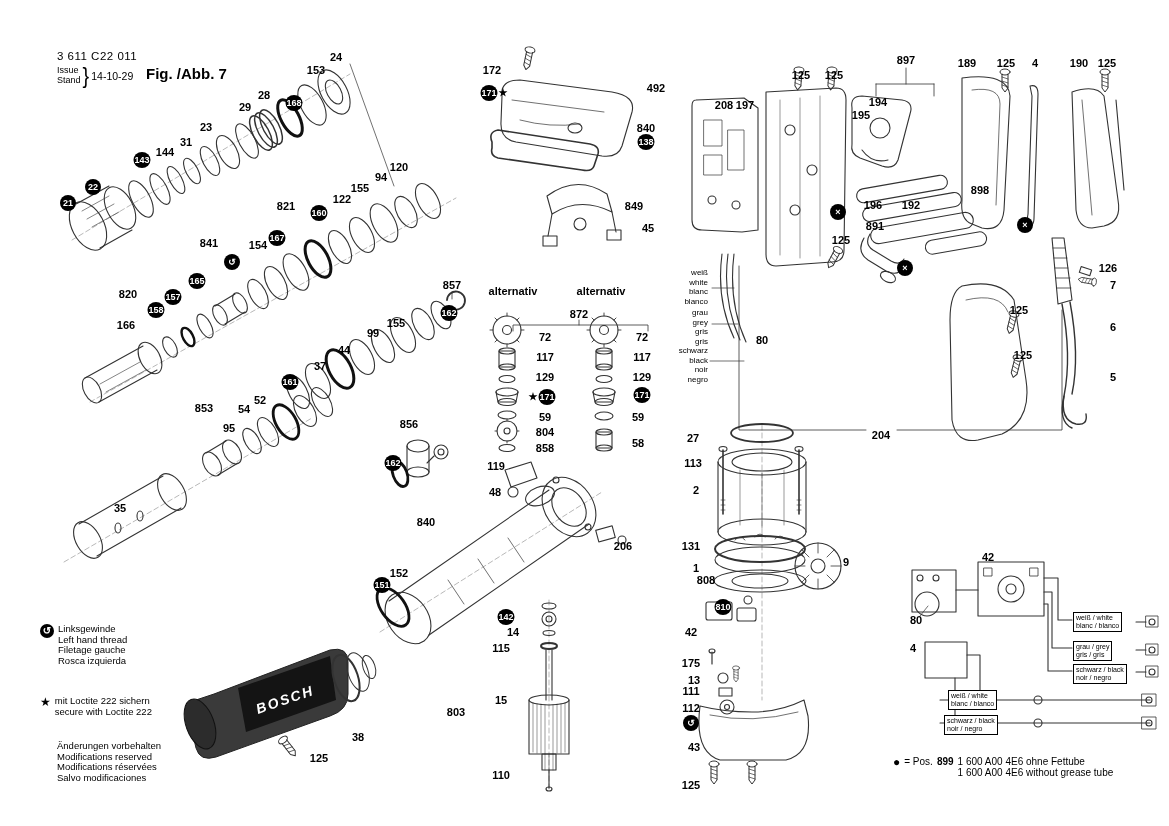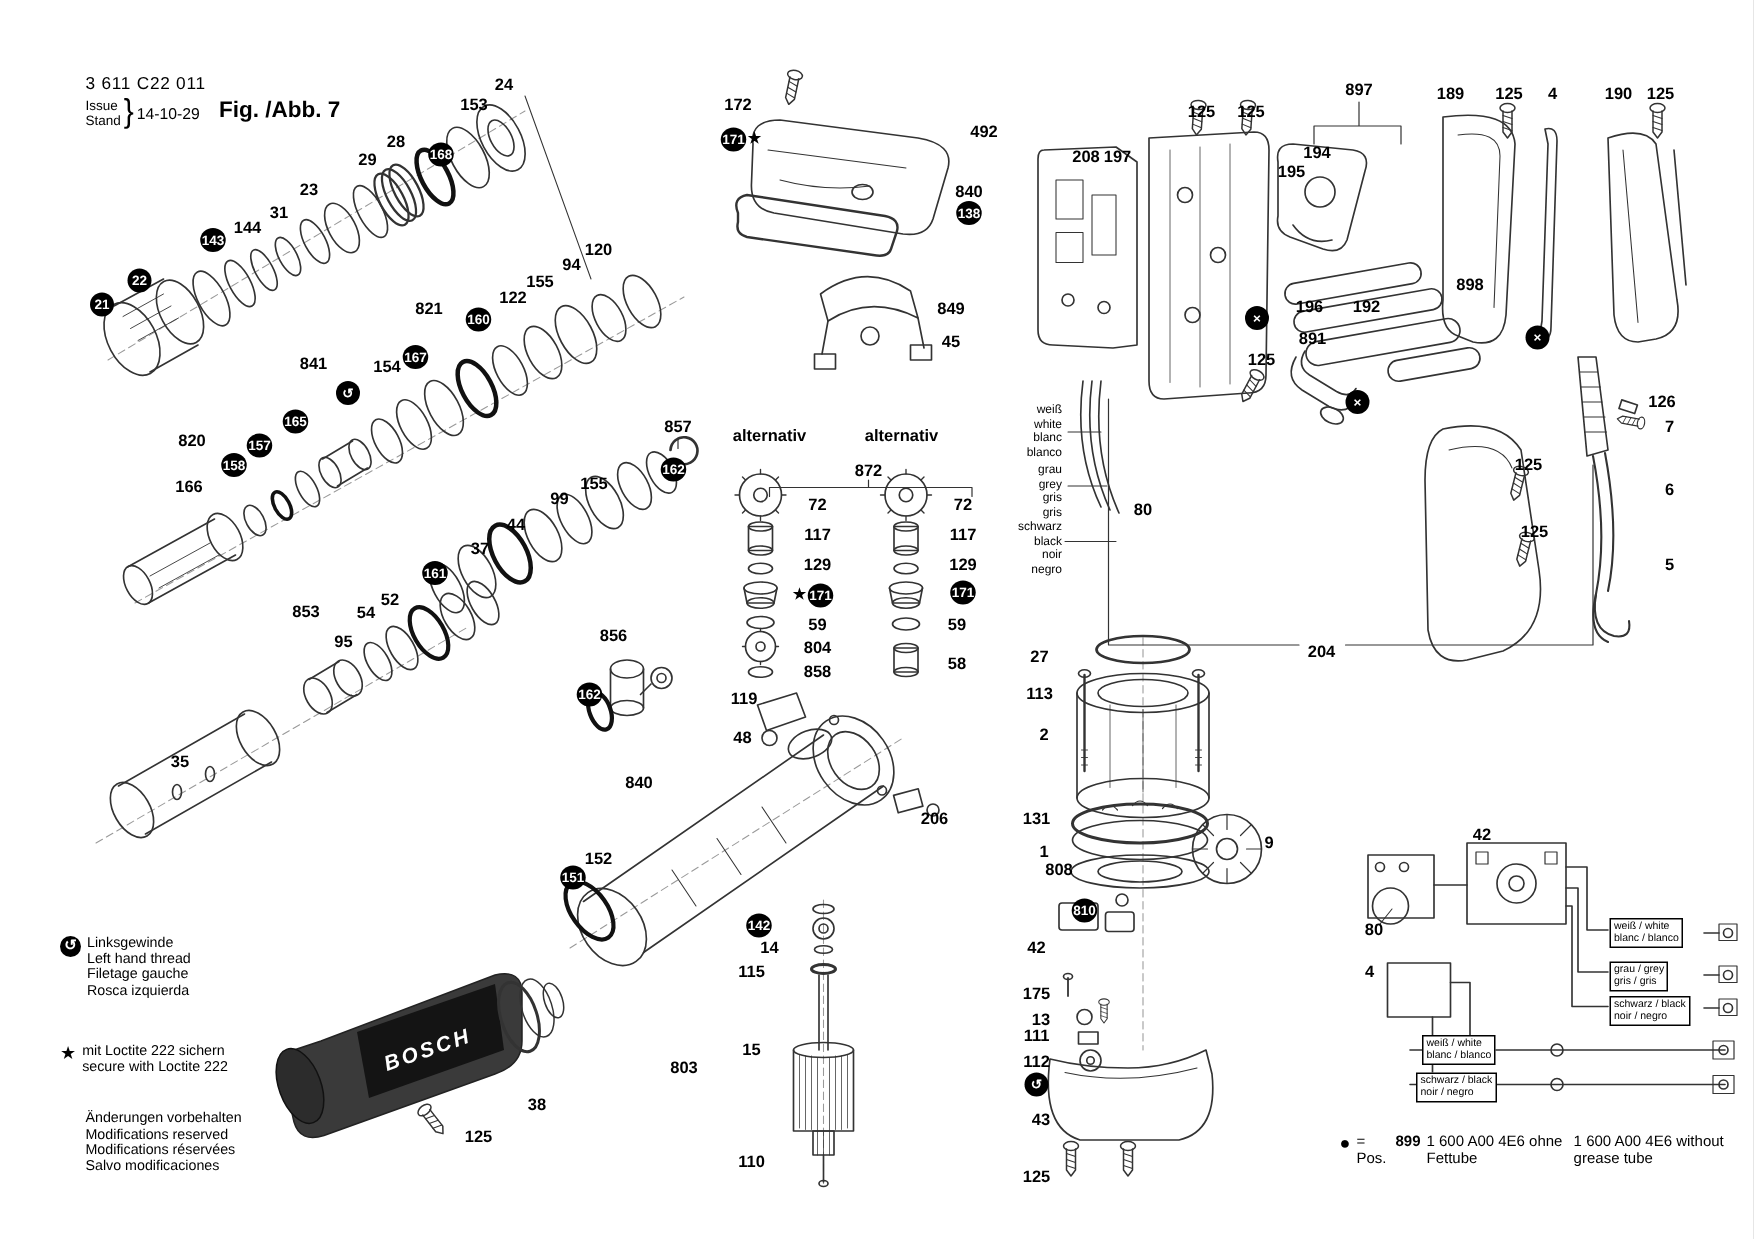--- a/index.html
+++ b/index.html
@@ -17,21 +17,21 @@
 .hdr-issue .dt{font-size:10.5px}
 .fig-title{position:absolute;left:146px;top:65px;font-size:15px;font-weight:700;color:#000;z-index:3}
 .note{position:absolute;color:#000;font-size:9.5px;line-height:10.5px;z-index:3;display:flex;gap:4px;align-items:flex-start}
 .note .nicon{width:14px;height:14px;min-width:14px;font-size:10px}
 .note .lstar{font-size:12px;line-height:12px}
 .nlines{display:flex;flex-direction:column}
 .legend{position:absolute;font-size:8px;line-height:9.5px;color:#000;text-align:right;z-index:3}
 .wbox{position:absolute;border:1px solid #000;background:#fff;font-size:7px;line-height:8px;padding:1px 2px;color:#000;z-index:4;white-space:nowrap}
 .footer-note{position:absolute;display:flex;gap:4px;font-size:10px;color:#000;align-items:flex-start;z-index:3}
 .bullet{font-size:12px;line-height:12px}
-.fcol{display:flex;flex-direction:row}
+.fcol{display:flex;flex-direction:column}
 .bosch{font-family:"Liberation Sans",sans-serif;font-style:italic;font-weight:bold;font-size:14px;fill:#fff;letter-spacing:2px}
 </style>
 </head>
 <body>
 
 <div class="page">
 
 <svg class="art" width="1169" height="826" viewBox="0 0 1169 826">
 <defs>
 <symbol id="screw" overflow="visible">
@@ -505,21 +505,21 @@
       </span>
       <span class="lbl" style="left: 646px; top: 128px;">
         <span>840</span>
       </span>
       <span class="lbl" style="left: 646px; top: 142px;">
         <span class="circ">138</span>
       </span>
       <span class="lbl" style="left: 634px; top: 206px;">
         <span>849</span>
       </span>
-      <span class="lbl" style="left: 634px; top: 228px; align-items: center;">
+      <span class="lbl" style="left: 648px; top: 228px; align-items: center;">
         <span>45</span>
       </span>
       <span class="lbl" style="left: 513px; top: 291px;">
         <span>alternativ</span>
       </span>
       <span class="lbl" style="left: 601px; top: 291px;">
         <span>alternativ</span>
       </span>
       <span class="lbl" style="left: 579px; top: 314px;">
         <span>872</span>

